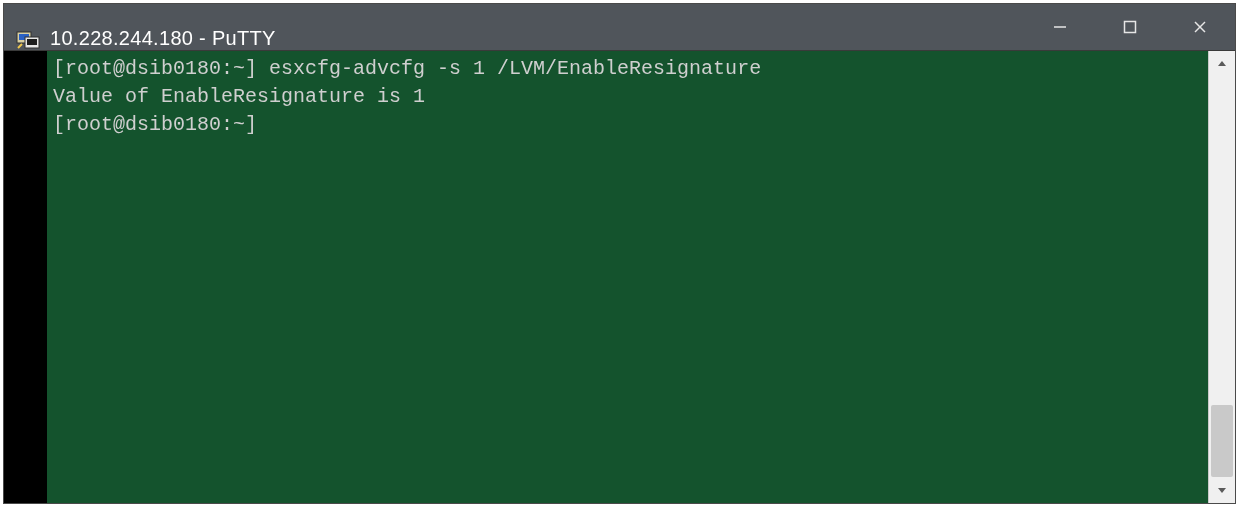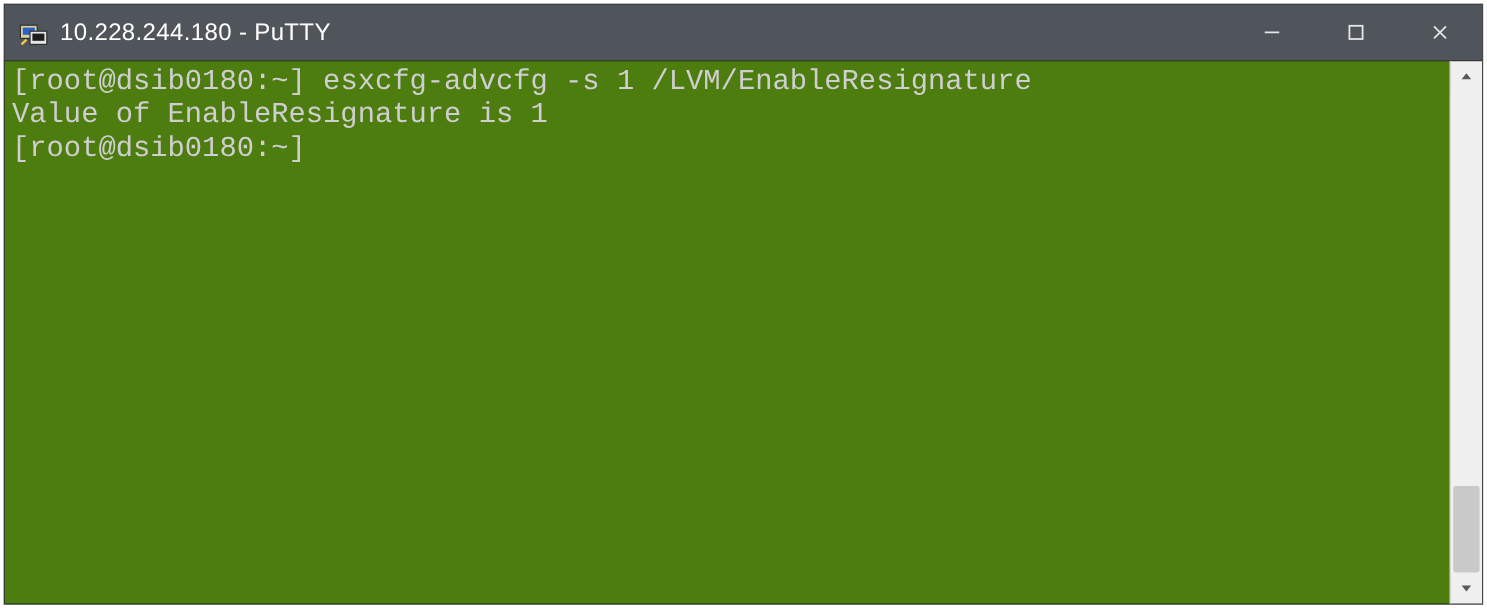--- a/index.html
+++ b/index.html
@@ -20,21 +20,21 @@
     background: #000000;
     box-shadow: 0 0 0 1px #4a4a4a;
     display: flex;
     flex-direction: column;
   }
   .title-bar {
     height: 46px;
     background: #50555b;
     color: #ffffff;
     display: flex;
-    align-items: center;
+    align-items: flex-end;
     font-size: 20px;
     font-weight: 400;
     user-select: none;
   }
   .title-icon {
     width: 24px;
     height: 24px;
     margin-left: 12px;
     margin-right: 10px;
     position: relative;
@@ -61,28 +61,29 @@
 
   .client {
     flex: 1 1 auto;
     display: flex;
     background: #000000;
     border-top: 1px solid #3a3a3a;
     min-height: 0;
   }
   .terminal {
     flex: 1 1 auto;
-    background: #4d7c0f;
+    background: #14532d;
     color: #cfcfcf;
     font-family: "Courier New", Courier, monospace;
-    font-size: 24px;
+    font-size: 20px;
     line-height: 28px;
     padding: 4px 6px 4px 6px;
     white-space: pre;
     overflow: hidden;
+    margin-left: 43px;
   }
   .terminal .prompt { color: #cfcfcf; }
   .terminal .cmd    { color: #cfcfcf; }
   .terminal .out    { color: #cfcfcf; }
   .terminal .cursor {
     display: inline-block;
     width: 10px;
     height: 22px;
     vertical-align: text-bottom;
   }

